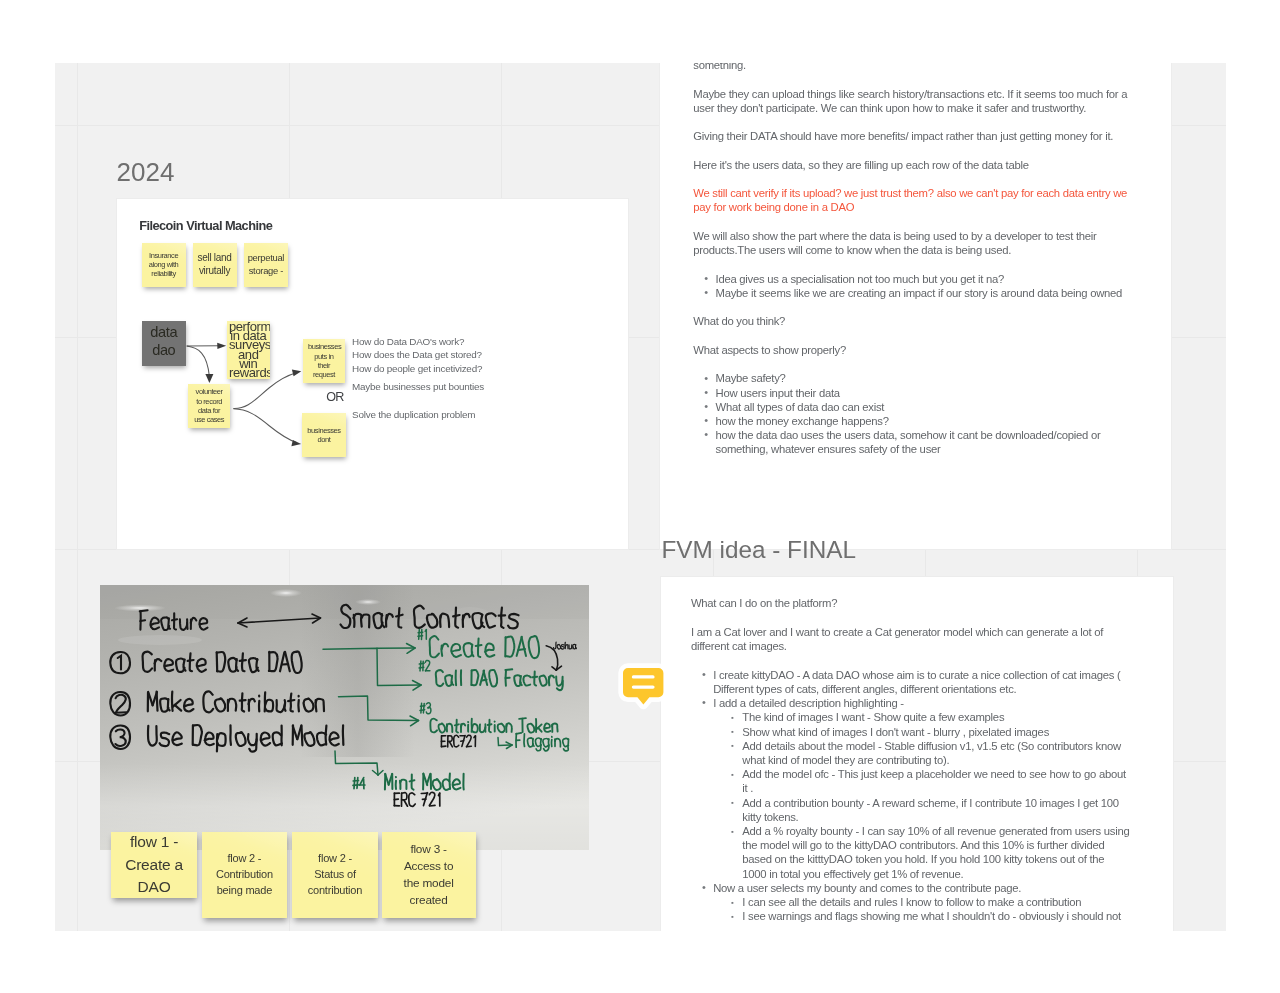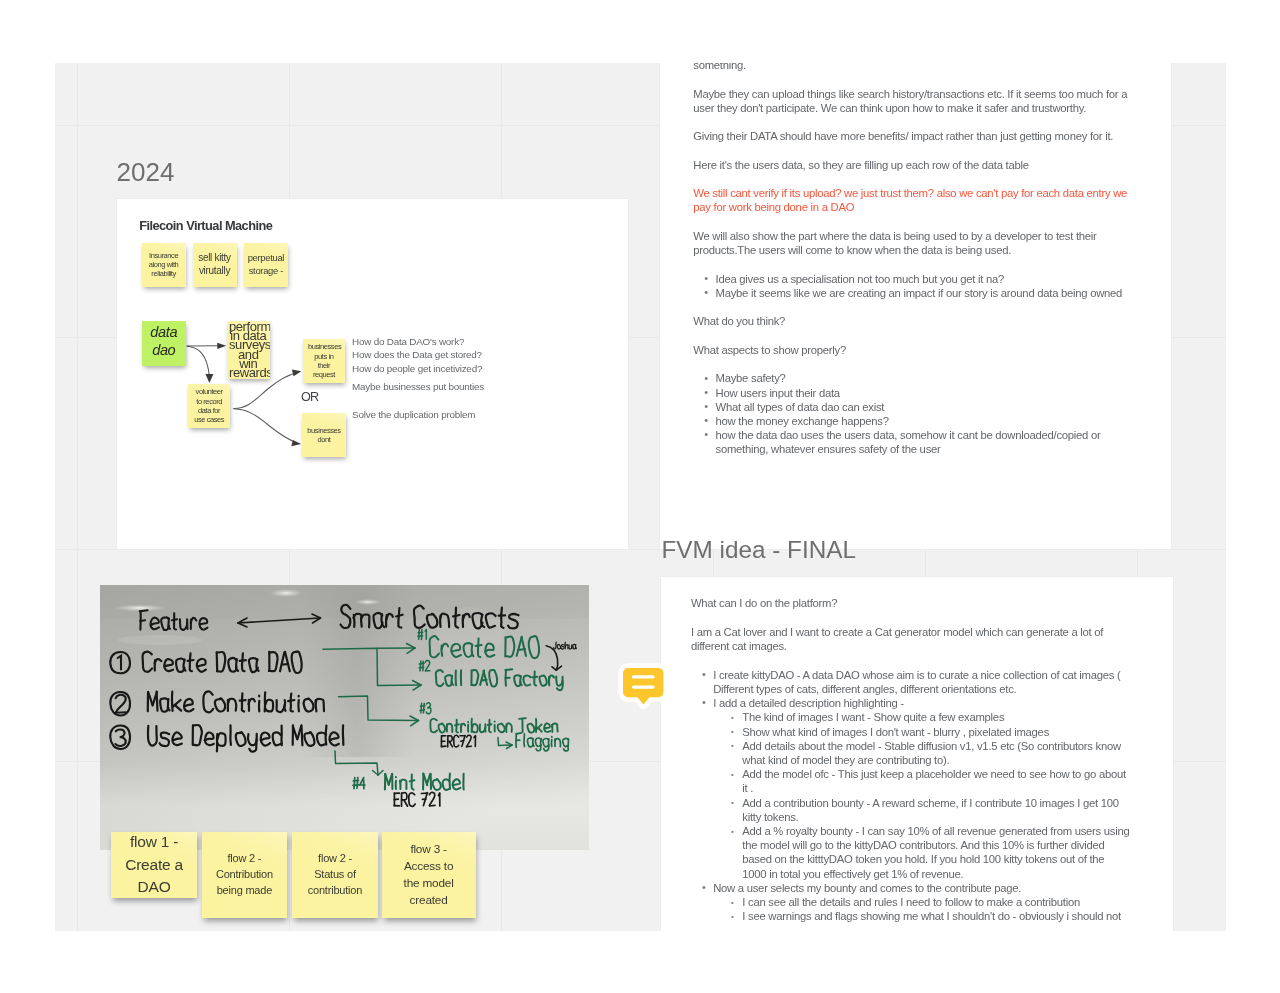--- a/index.html
+++ b/index.html
@@ -20,21 +20,21 @@
   
   #fvm-card{left:60.5px;top:134.5px;width:513px;height:352px;}
   #fvm-heading{position:absolute;left:22.7px;top:21.2px;font-size:12.8px;font-weight:700;color:#36383b;letter-spacing:-0.55px;line-height:1;}
   .fvm-txt{position:absolute;font-size:9.9px;color:#65686c;white-space:nowrap;letter-spacing:-0.22px;line-height:1;}
 
   .sticky{position:absolute;background:#fbf3a0;
      background-image:linear-gradient(200deg, rgba(255,255,255,0.28) 0%, rgba(255,255,255,0.05) 26%, rgba(255,255,255,0) 45%);
      box-shadow:1px 3px 5px -1px rgba(0,0,0,0.35);
      display:flex;align-items:center;justify-content:center;text-align:center;color:#3b3b35;
      line-height:1.45;overflow:hidden;letter-spacing:-0.1px;}
-  .sticky.dark{background:#bef264;color:#2a2a22;font-style:italic;}
+  .sticky.dark{background:#737373;color:#2a2a22;}
   .sticky > span{display:block;}
 
   
   .doccard{position:absolute;background:#fff;border:1px solid #ececec;overflow:hidden;}
   .doc{position:absolute;color:#63666a;font-size:11.3px;line-height:14.2px;letter-spacing:-0.27px;}
   .doc p{margin:0 0 14.3px 0;}
   .doc ul{margin:0 0 14.3px 0;padding:0 0 0 22.3px;list-style:none;}
   .doc > ul{margin-bottom:14.3px;}
   .doc li{margin:0;position:relative;}
   .doc li:before{content:"\2022";position:absolute;left:-11.3px;top:-0.8px;font-size:11px;color:#777a7e;}
@@ -70,21 +70,21 @@
   <div class="gl-h" style="top:698px"></div>
 
   <div class="frame-title" style="left:61.5px;top:96px;font-size:26px">2024</div>
 
   <div class="card" id="fvm-card">
     <div id="fvm-heading">Filecoin Virtual Machine</div>
 
     <div class="sticky" style="left:25.1px;top:44.5px;width:44px;height:43.5px;font-size:7.5px;line-height:9.2px;letter-spacing:-0.42px">
         <span style="width:34px">Insurance along with reliability</span>
       </div>
-    <div class="sticky" style="left:76px;top:44.5px;width:44px;height:43.5px;font-size:10px;line-height:12.6px;letter-spacing:-0.3px">sell kitty virutally</div>
+    <div class="sticky" style="left:76px;top:44.5px;width:44px;height:43.5px;font-size:10px;line-height:12.6px;letter-spacing:-0.3px">sell land virutally</div>
     <div class="sticky" style="left:127.4px;top:44.5px;width:44px;height:43.5px;font-size:9.4px;line-height:12.6px;letter-spacing:-0.3px">perpetual storage -</div>
 
     <svg id="fvm-arrows" width="513" height="352" viewBox="0 0 513 352" style="position:absolute;left:0;top:0;overflow:visible">
       <g fill="none" stroke="#5a5a5a" stroke-width="1.05">
         <path d="M69.7 146.9 L102.5 146.8"></path>
         <path d="M69.7 147.1 C81.5 148.6 90 154 92.4 177.5"></path>
         <path d="M116.4 209.5 C131 210 138 200.5 152 189 C163 179.8 173 175.5 180 173.5"></path>
         <path d="M116.4 209.8 C131 210.2 139.5 216.5 152.5 227 C164 236.3 173.5 241.5 180 243.8"></path>
       </g>
       <g fill="#3b3b3b">
@@ -104,21 +104,21 @@
     <div class="sticky" style="left:71.4px;top:185.4px;width:42.5px;height:43.7px;font-size:7.5px;line-height:9.2px;letter-spacing:-0.42px">
         <span style="width:32px">volunteer to record data for use cases</span>
       </div>
     <div class="sticky" style="left:186.2px;top:140.6px;width:42.5px;height:43.6px;font-size:7.5px;line-height:9.2px;letter-spacing:-0.42px">
         <span style="width:32px">businesses puts in their request</span>
       </div>
     <div class="sticky" style="left:185.5px;top:214.5px;width:44px;height:43.5px;font-size:7.5px;line-height:9.2px;letter-spacing:-0.42px">
         <span style="width:38px">businesses dont</span>
       </div>
 
-    <div style="position:absolute;left:184.5px;top:192.5px;width:42.5px;text-align:left;font-size:12.6px;letter-spacing:-0.8px;line-height:1;color:#3f4144">OR</div>
+    <div style="position:absolute;left:184.5px;top:192.5px;width:42.5px;text-align:right;font-size:12.6px;letter-spacing:-0.8px;line-height:1;color:#3f4144">OR</div>
 
     <div class="fvm-txt" style="left:235.6px;top:136.2px;line-height:13.4px">
       <div>How do Data DAO's work?</div>
       <div>How does the Data get stored?</div>
       <div>How do people get incetivized?</div>
     </div>
     <div class="fvm-txt" style="left:235.6px;top:183.8px">Maybe businesses put bounties</div>
     <div class="fvm-txt" style="left:235.6px;top:211.8px">Solve the duplication problem</div>
   </div>
 
@@ -156,21 +156,21 @@
           <li><span>I create kittyDAO - A data DAO whose aim is to curate a nice collection of cat images ( Different types of cats, different angles, different orientations etc.</span></li>
           <li><span>I add a detailed description highlighting -</span><ul>
               <li>The kind of images I want - Show quite a few examples</li>
               <li>Show what kind of images I don't want - blurry , pixelated images</li>
               <li>Add details about the model - Stable diffusion v1, v1.5 etc (So contributors know what kind of model they are contributing to).</li>
               <li>Add the model ofc - This just keep a placeholder we need to see how to go about it .</li>
               <li>Add a contribution bounty - A reward scheme, if I contribute 10 images I get 100 kitty tokens.</li>
               <li>Add a % royalty bounty - I can say 10% of all revenue generated from users using the model will go to the kittyDAO contributors. And this 10% is further divided based on the kitttyDAO token you hold. If you hold 100 kitty tokens out of the 1000 in total you effectively get 1% of revenue.</li>
             </ul></li>
           <li><span>Now a user selects my bounty and comes to the contribute page.</span><ul>
-              <li>I can see all the details and rules I need to follow to make a contribution</li>
+              <li>I can see all the details and rules I know to follow to make a contribution</li>
               <li>I see warnings and flags showing me what I shouldn't do - obviously i should not</li>
             </ul></li>
         </ul>
       </div>
   </div>
 
   <div id="comment-marker">
     <svg width="52" height="49" viewBox="0 0 52 49">
       <path d="M10 5 h30.4 a5 5 0 0 1 5 5 v19.3 a5 5 0 0 1 -5 5 h-9 l-6 7.3 l-6 -7.3 h-9.4 a5 5 0 0 1 -5 -5 v-19.3 a5 5 0 0 1 5 -5 z" fill="#ffffff" stroke="#ffffff" stroke-width="9.4" stroke-linejoin="round" opacity="0.97"></path>
       <path d="M10 5 h30.4 a5 5 0 0 1 5 5 v19.3 a5 5 0 0 1 -5 5 h-9 l-6 7.3 l-6 -7.3 h-9.4 a5 5 0 0 1 -5 -5 v-19.3 a5 5 0 0 1 5 -5 z" fill="#fdc62c"></path>

